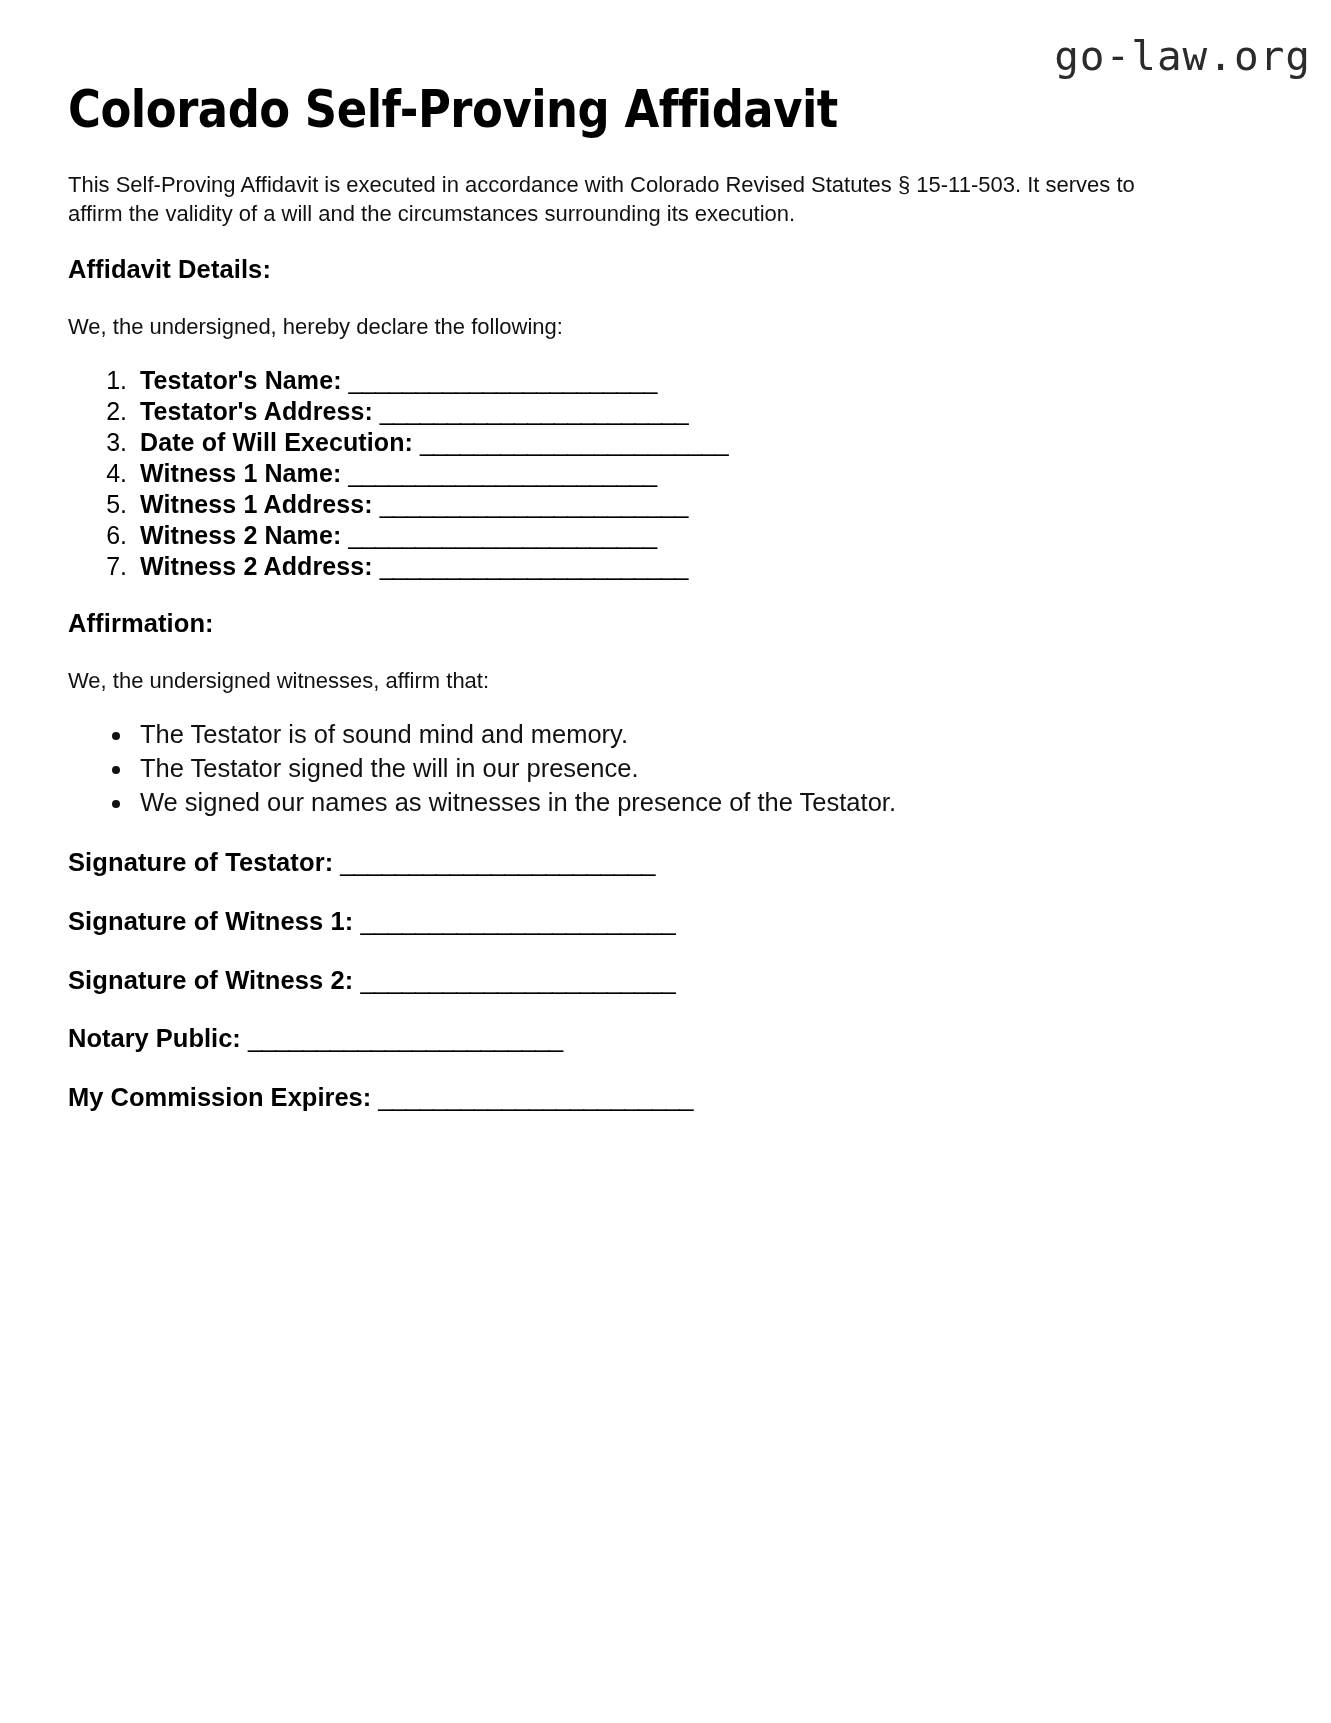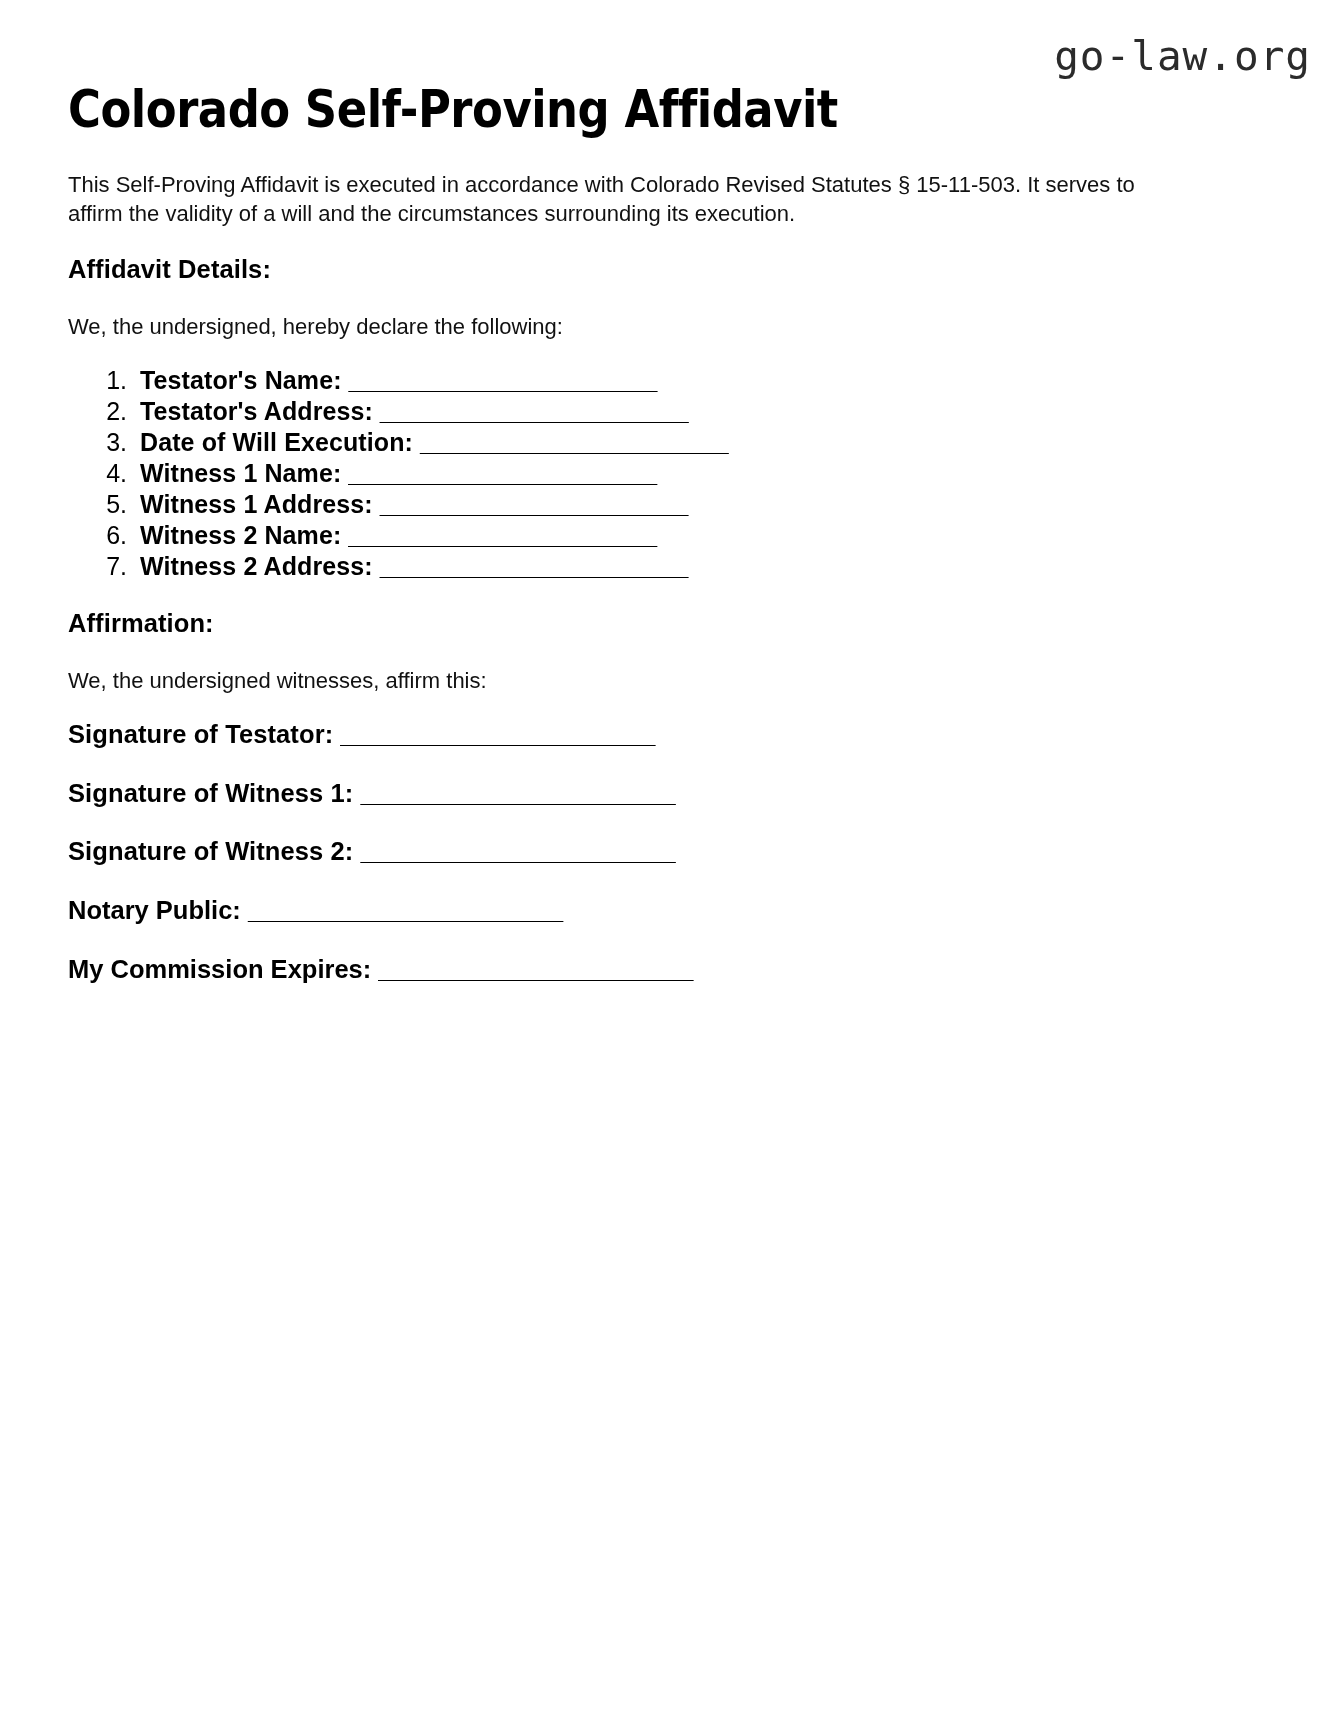--- a/index.html
+++ b/index.html
@@ -80,21 +80,21 @@
     line-height: 1.16;
     margin: 0 0 2px 0;
     padding-left: 6px;
     color: #000000;
   }
   ol.detail-list > li .label {
     font-weight: 700;
     letter-spacing: 0.1px;
   }
   .blank {
-    font-weight: 700;
+    font-weight: 400;
     letter-spacing: -0.5px;
     white-space: pre;
   }
   
   ul.affirm-list {
     margin: 0 0 30px 0;
     padding-left: 66px;
     list-style-type: disc;
     list-style-position: outside;
   }
@@ -175,22 +175,27 @@
         <span class="blank">_______________________</span>
       </li>
       <li>
         <span class="label">Witness 2 Address:</span>
         <span class="blank">_______________________</span>
       </li>
     </ol>
 
     <h2 class="section-heading">Affirmation:</h2>
 
-    <p class="para">We, the undersigned witnesses, affirm this:</p>
-
+    <p class="para">We, the undersigned witnesses, affirm that:</p>
+
+    <ul class="affirm-list">
+      <li>The Testator is of sound mind and memory.</li>
+      <li>The Testator signed the will in our presence.</li>
+      <li>We signed our names as witnesses in the presence of the Testator.</li>
+    </ul>
 
     <div class="sig-row">
       <span class="sig-label">Signature of Testator:</span>
       <span class="blank">_______________________</span>
     </div>
 
     <div class="sig-row">
       <span class="sig-label">Signature of Witness 1:</span>
       <span class="blank">_______________________</span>
     </div>

